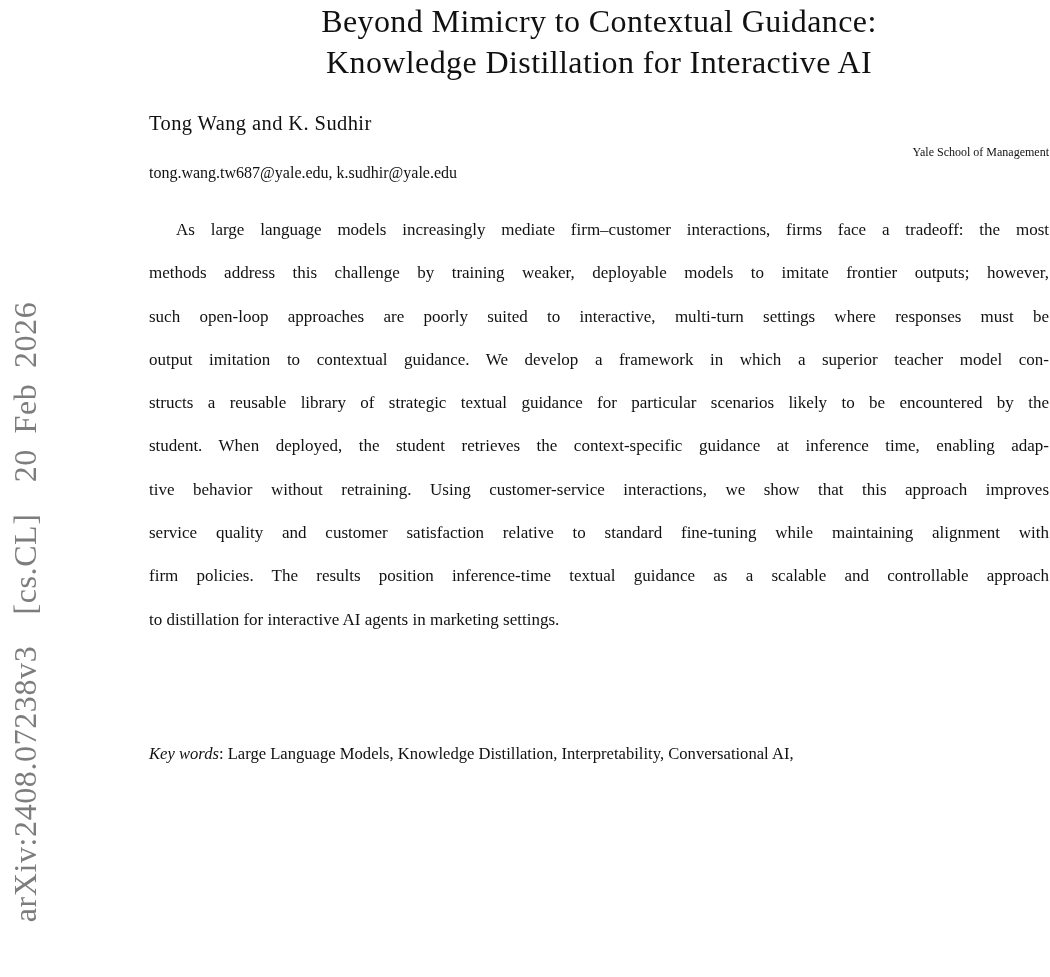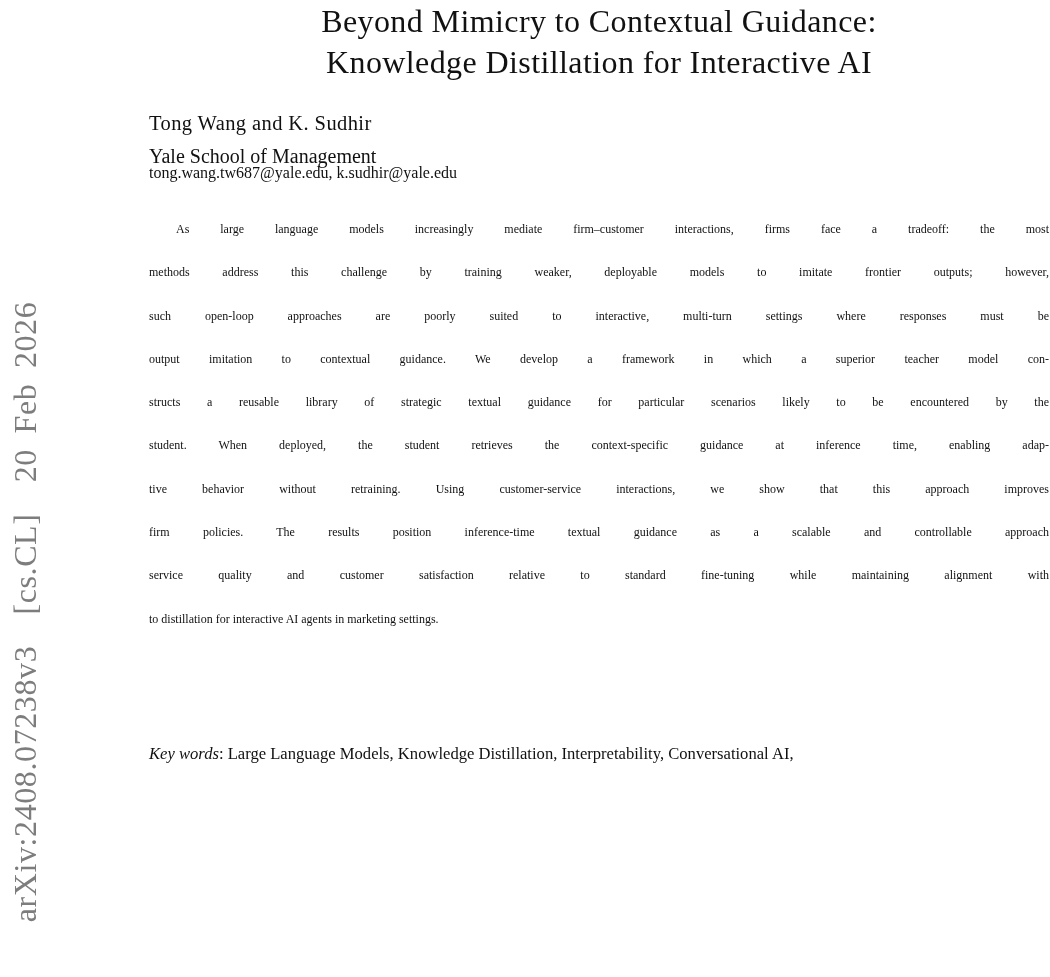--- a/index.html
+++ b/index.html
@@ -58,37 +58,37 @@
     width: 100%;
     text-align: left;
     font-size: 20.5px;
     letter-spacing: 0.4px;
   }
   .affiliation {
     position: absolute;
     top: 145px;
     left: 0;
     width: 100%;
-    text-align: left;
-    font-size: 20px;
+    text-align: right;
+    font-size: 12px;
   }
   .emails {
     position: absolute;
     top: 164px;
     left: 0;
     width: 100%;
     text-align: left;
     font-size: 16px;
   }
   .abstract {
     position: absolute;
     top: 208px;
     left: 0;
     width: 900px;
-    font-size: 12px;
+    font-size: 17px;
   }
   .abs-line {
     line-height: 43.3px;
     text-align: justify;
     text-align-last: justify;
   }
   .abs-line:first-child { text-indent: 27px; }
   .abs-line:last-child { text-align-last: left; }
   .keywords {
     position: absolute;
@@ -118,22 +118,22 @@
   <div class="emails">tong.wang.tw687@yale.edu, k.sudhir@yale.edu</div>
 
   <div class="abstract" id="abstract">
       <div class="abs-line">As large language models increasingly mediate firm–customer interactions, firms face a tradeoff: the most</div>
       <div class="abs-line">methods address this challenge by training weaker, deployable models to imitate frontier outputs; however,</div>
       <div class="abs-line">such open-loop approaches are poorly suited to interactive, multi-turn settings where responses must be</div>
       <div class="abs-line">output imitation to contextual guidance. We develop a framework in which a superior teacher model con-</div>
       <div class="abs-line">structs a reusable library of strategic textual guidance for particular scenarios likely to be encountered by the</div>
       <div class="abs-line">student. When deployed, the student retrieves the context-specific guidance at inference time, enabling adap-</div>
       <div class="abs-line">tive behavior without retraining. Using customer-service interactions, we show that this approach improves</div>
+      <div class="abs-line">service quality and customer satisfaction relative to standard fine-tuning while maintaining alignment with</div>
       <div class="abs-line">firm policies. The results position inference-time textual guidance as a scalable and controllable approach</div>
-      <div class="abs-line">service quality and customer satisfaction relative to standard fine-tuning while maintaining alignment with</div>
       <div class="abs-line">to distillation for interactive AI agents in marketing settings.</div>
     </div>
 
   <div class="keywords">
     <div class="kw-line"><span class="kw-label">Key words</span><span>: Large Language Models, Knowledge Distillation, Interpretability, Conversational AI,</span></div>
   </div>
 
 </div>
 
 </body></html>

